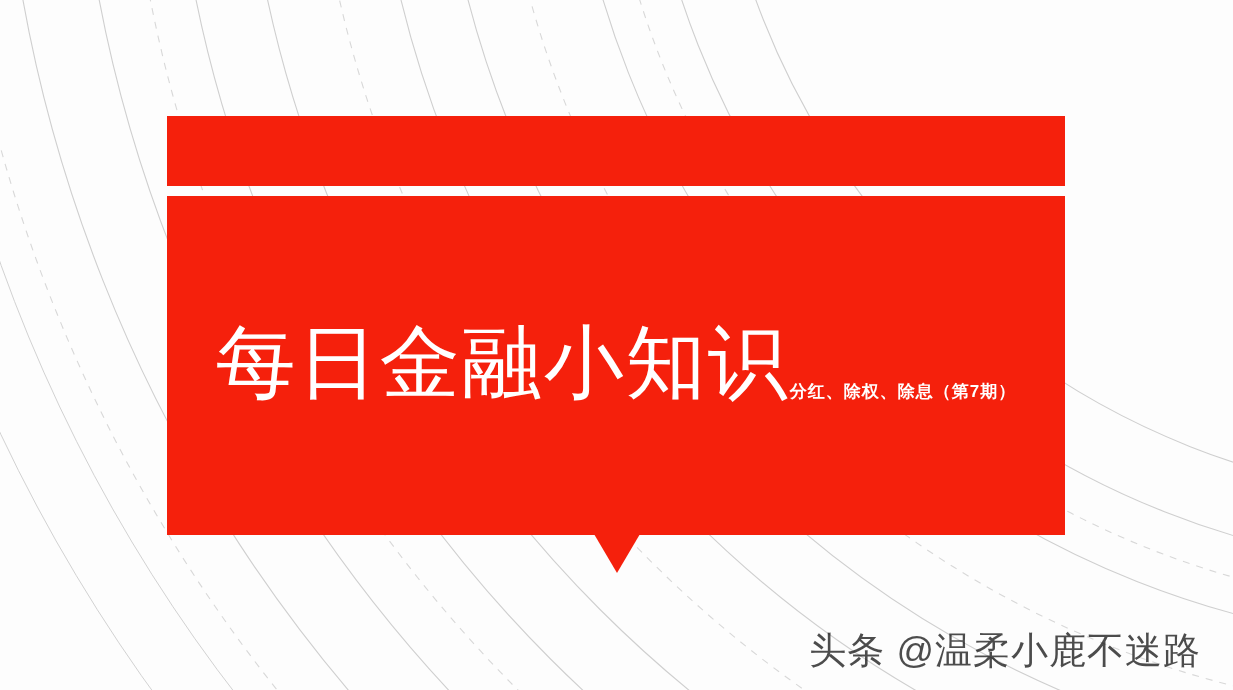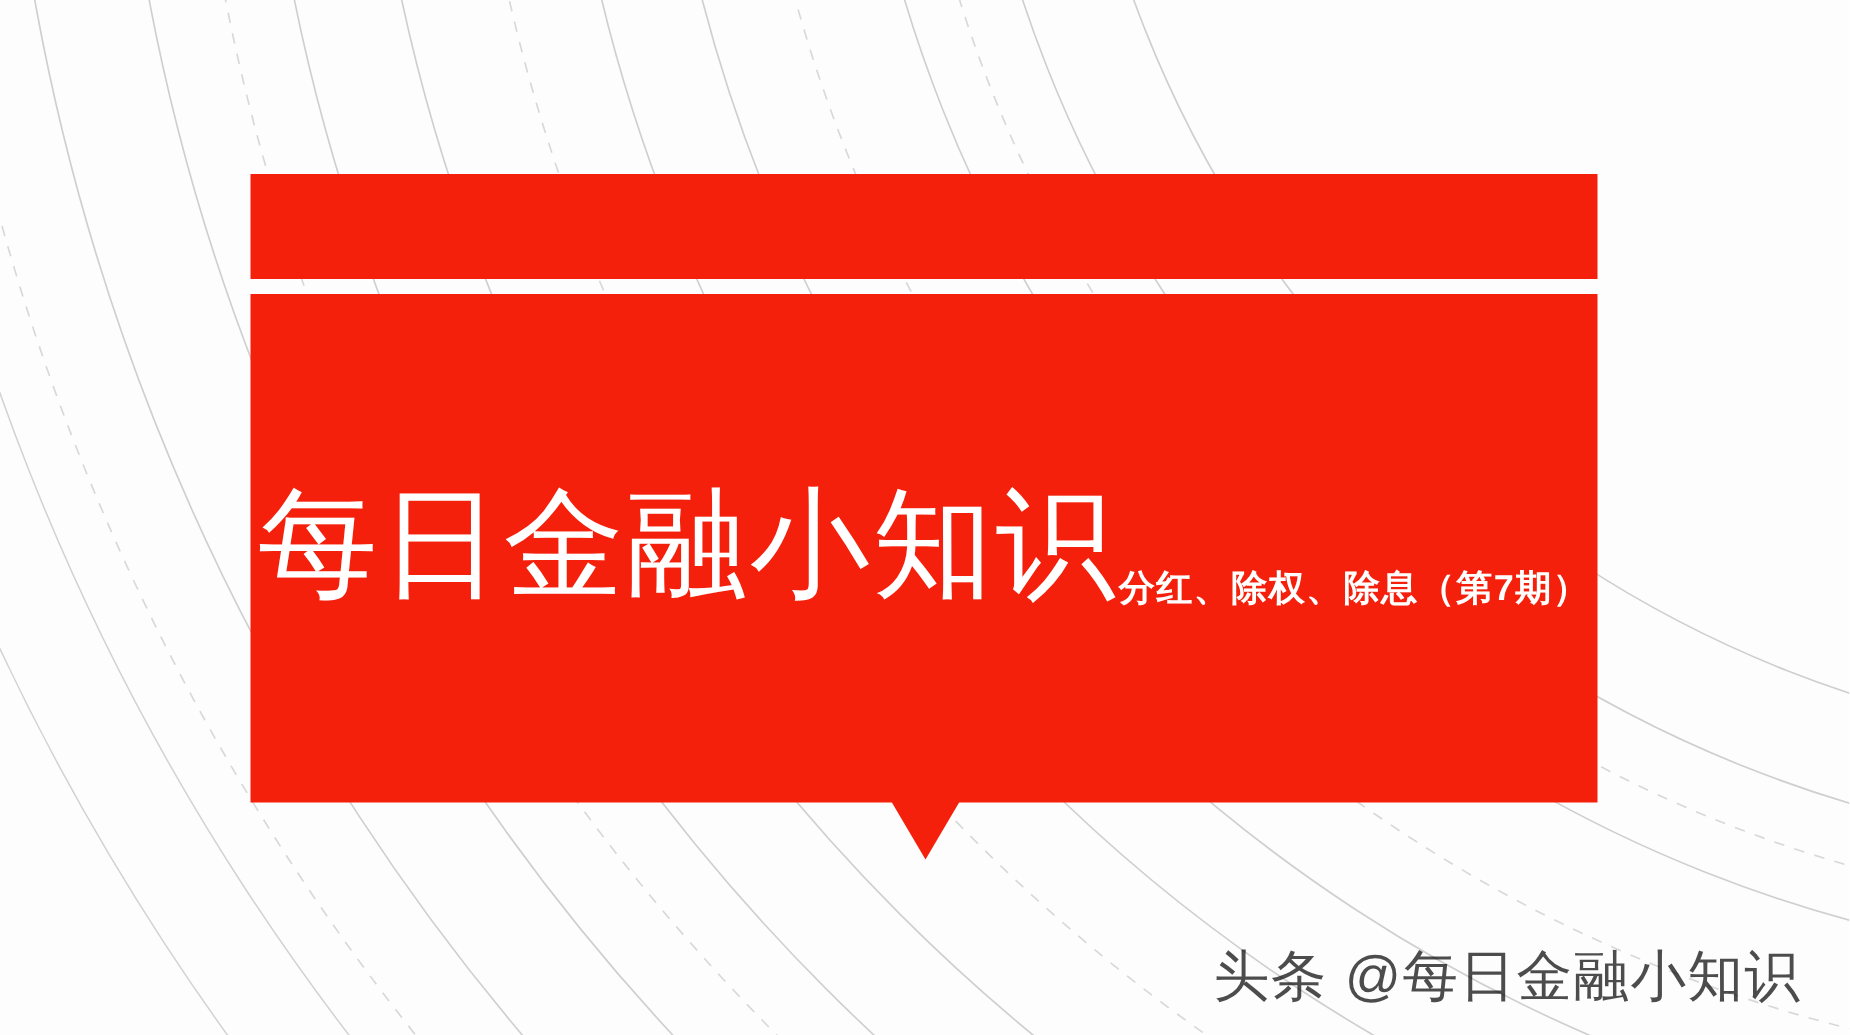--- a/index.html
+++ b/index.html
@@ -74,21 +74,21 @@
     font-size: 80px;
     line-height: 1.05;
     letter-spacing: 2px;
     font-weight: 400;
     white-space: nowrap;
     margin: 0 0 0 0;
     padding-bottom: 6px;
   }
   #slide-subtitle {
     color: #ffffff;
-    font-size: 24px;
+    font-size: 17px;
     font-weight: bold;
     letter-spacing: 1px;
     white-space: nowrap;
     margin-top: 52px;
   }
 
   
   #watermark {
     position: absolute;
     right: 32px;
@@ -136,15 +136,15 @@
 
   <div class="panel-bar" id="panel-body"></div>
 
   <div id="panel-pointer"></div>
 
   <div id="panel-text-group">
     <div id="slide-title">每日金融小知识</div>
     <div id="slide-subtitle">分红、除权、除息（第7期）</div>
   </div>
 
-  <div id="watermark">头条 @每日金融小知识</div>
+  <div id="watermark">头条 @温柔小鹿不迷路</div>
 
 </div>
 
 </body></html>

